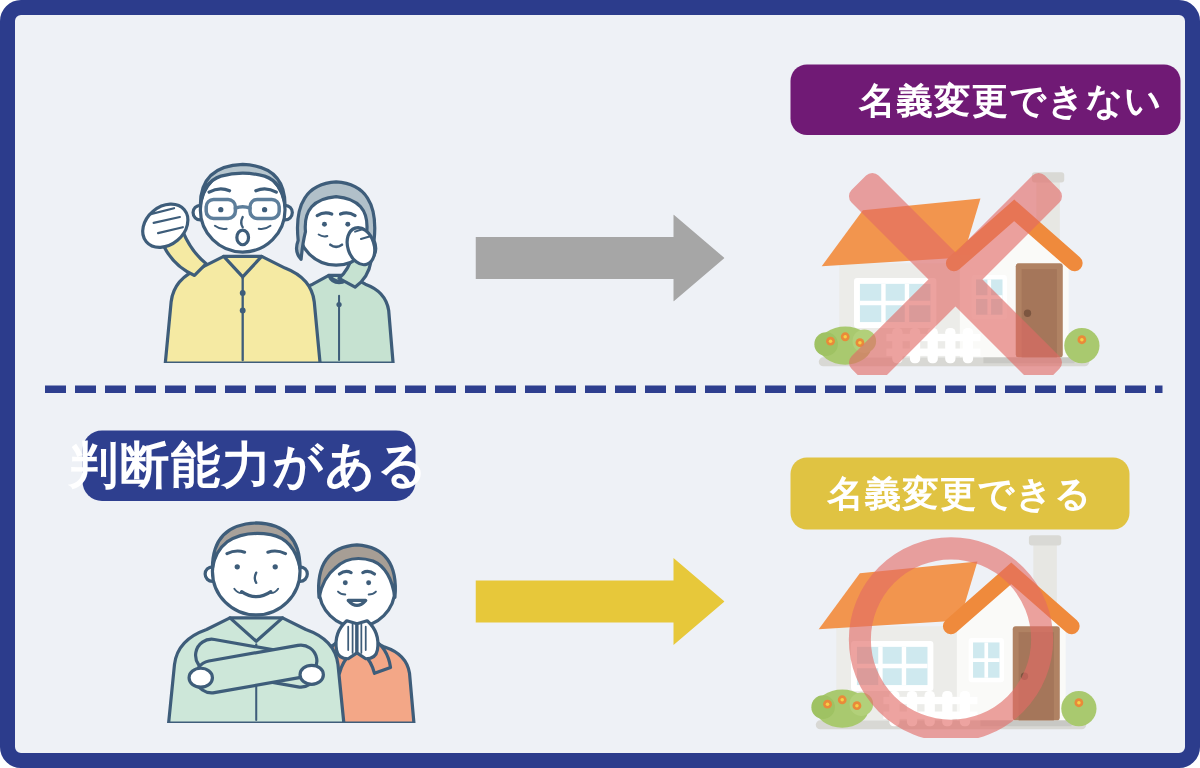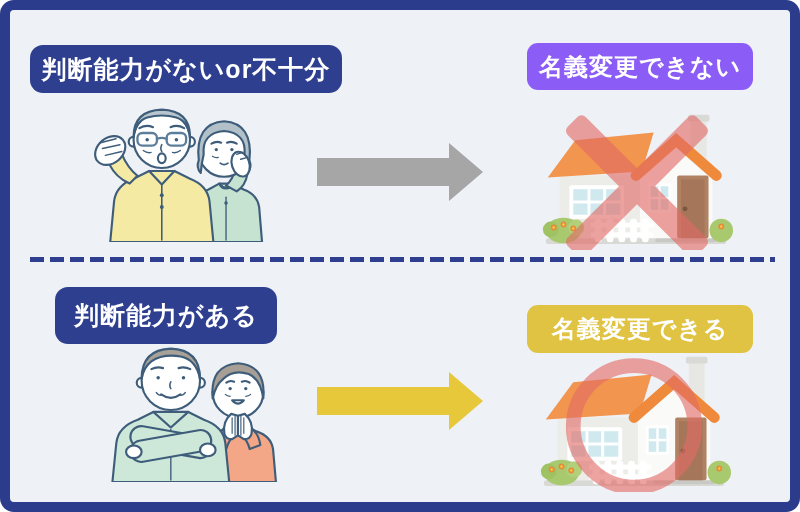--- a/index.html
+++ b/index.html
@@ -4,25 +4,25 @@
 <style>
   html,body{margin:0;padding:0;background:#ffffff;}
   body{width:800px;height:512px;position:relative;overflow:hidden;
        font-family:"Liberation Sans","DejaVu Sans",sans-serif;}
   .panel{position:absolute;inset:0;box-sizing:border-box;
          border:10px solid #2c3c8c;border-radius:14px;background:#eef1f6;}
   .stage{position:absolute;inset:0;}
   .pill{position:absolute;display:flex;align-items:center;justify-content:center;
         color:#ffffff;font-weight:bold;white-space:nowrap;letter-spacing:1px;}
   .pill-navy{background:#2e3f8f;border-radius:13px;}
-  .pill-red{background:#8b5cf6;border-radius:11px;}
+  .pill-red{background:#701a75;border-radius:11px;padding-left:34px;}
   .pill-yellow{background:#e0c342;border-radius:11px;margin-top:16px;}
   .cond-top{left:30px;top:45px;width:312px;height:48px;font-size:25px;}
   .res-top{left:527px;top:43px;width:226px;height:47px;font-size:24px;}
-  .cond-bot{left:55px;top:287px;width:222px;height:57px;font-size:25px;}
+  .cond-bot{left:55px;top:287px;width:222px;height:47px;font-size:33px;}
   .res-bot{left:527px;top:289px;width:226px;height:48px;font-size:24px;}
   .divider{position:absolute;left:30px;top:257px;width:745px;height:5px;
            background:repeating-linear-gradient(90deg,#2e3f8f 0 14px,transparent 14px 20px);}
   svg{position:absolute;display:block;}
   .couple-top{left:75px;top:96px;width:195px;height:146px;}
   .arrow-top{left:317px;top:143px;width:166px;height:58px;}
   .house-top{left:538px;top:103px;width:196px;height:147px;}
   .couple-bot{left:85px;top:336px;width:195px;height:146px;}
   .arrow-bot{left:317px;top:372px;width:166px;height:58px;}
   .house-bot{left:536px;top:345px;width:196px;height:147px;}
@@ -74,21 +74,20 @@
           <circle cx="26" cy="124" r="1.2" fill="#f6d047"></circle>
         <circle cx="36" cy="128" r="3" fill="#e98a3a"></circle>
           <circle cx="36" cy="128" r="1.2" fill="#f6d047"></circle>
         <ellipse cx="187" cy="130" rx="12" ry="12" fill="#a9c96f"></ellipse>
         <circle cx="187" cy="126" r="3" fill="#e98a3a"></circle>
           <circle cx="187" cy="126" r="1.2" fill="#f6d047"></circle>
       </symbol>
     </defs>
   </svg>
 
-  <div class="pill pill-navy cond-top">判断能力がないor不十分</div>
 
   <svg class="couple-top" viewBox="0 0 200 150">
     <g stroke="#3e5d7a" stroke-width="2.2" stroke-linecap="round" stroke-linejoin="round">
 
       <g>
         <path d="M118,150 L121,114 Q123,101 137,96 L148,90 L162,90 L173,96 Q187,101 189,114 L192,150 Z" fill="#c6e2d1"></path>
         <line x1="155" y1="104" x2="155" y2="148" stroke-width="1.4"></line>
         <circle cx="155" cy="110" r="1.8" fill="#3e5d7a" stroke="none"></circle>
         <path d="M148,90 Q155,98 162,90 Q160,95 155,95 Q150,95 148,90 Z" fill="#ffffff"></path>
         <path d="M166,98 Q175,92 177,80 L165,74 Q162,86 155,92 Z" fill="#c6e2d1"></path>

